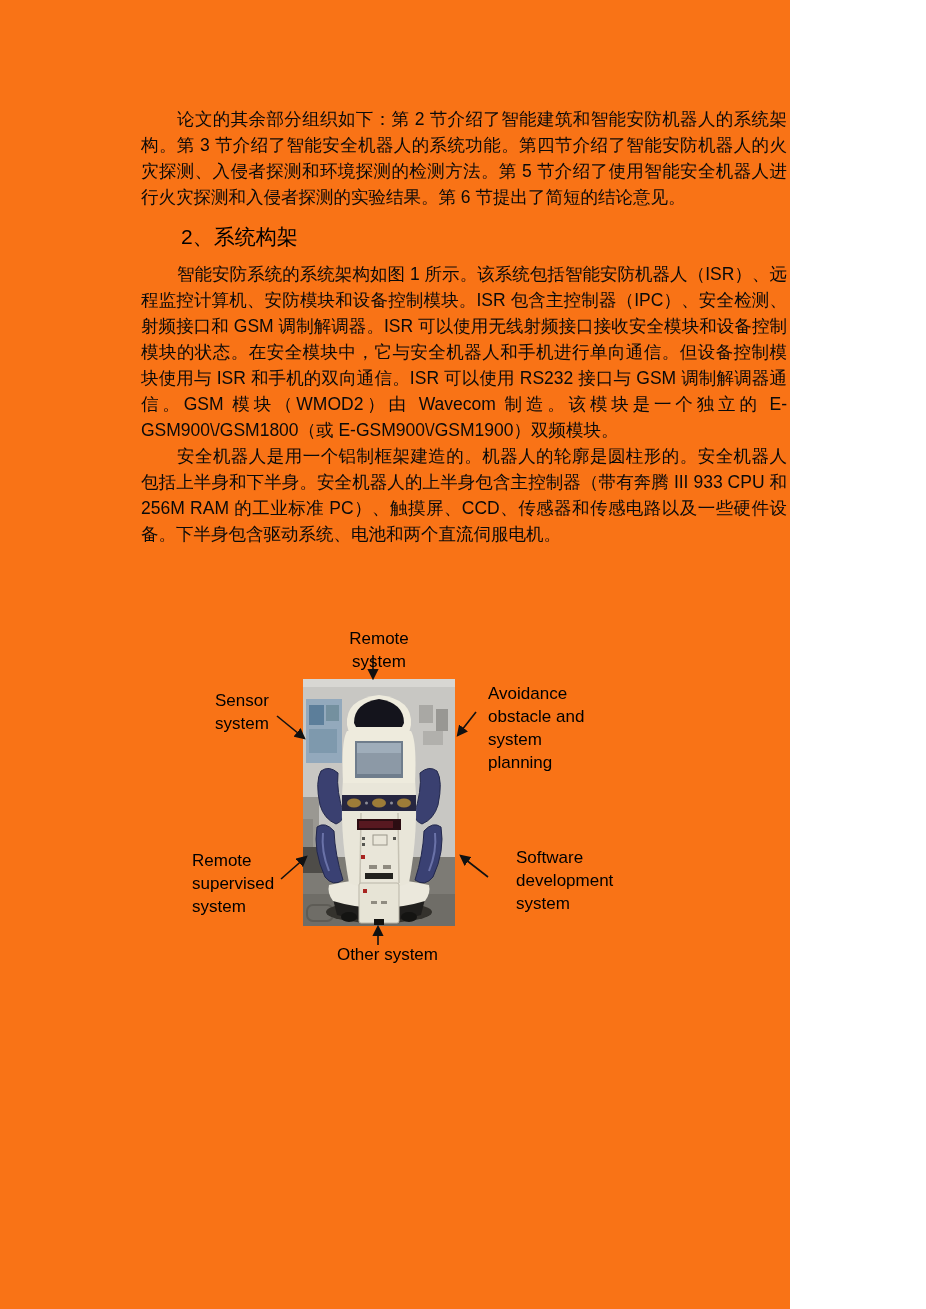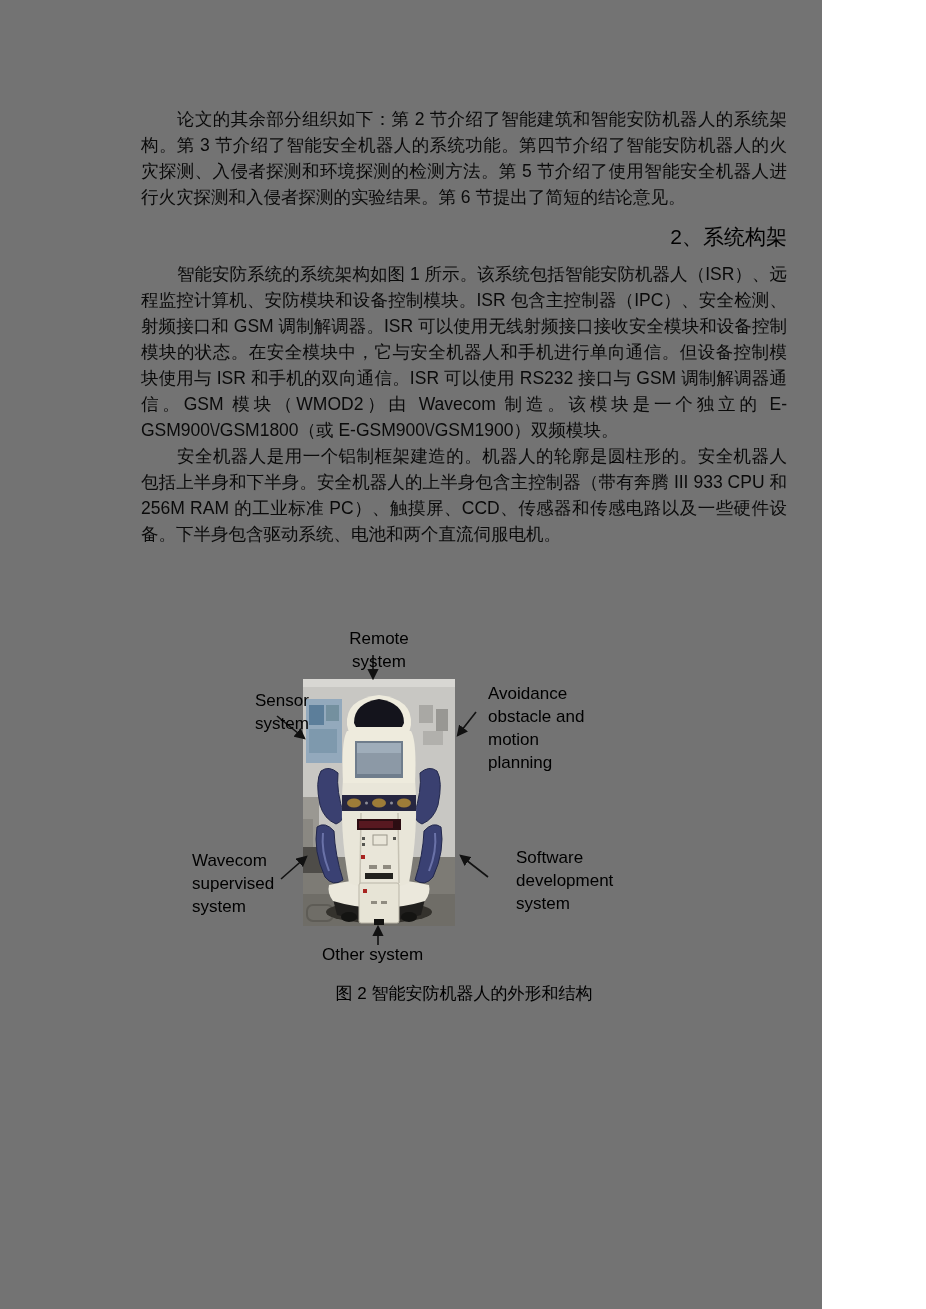--- a/index.html
+++ b/index.html
@@ -1,41 +1,41 @@
 <!DOCTYPE html>
 <html><head>
 <meta charset="utf-8">
 <style>
   html,body { margin:0; padding:0; background:#ffffff; }
   .page {
-    position:relative; width:790px; height:1309px; background:#737373;
-    font-family:"Liberation Sans", sans-serif; color:#000; overflow:hidden;padding-left:32px;
+    position:relative; width:790px; height:1309px; background:#f97316;
+    font-family:"Liberation Sans", sans-serif; color:#000; overflow:hidden;
   }
   .text-column { position:absolute; left:141px; top:106px; width:646px; }
   .para {
     margin:0; font-size:17.5px; line-height:26px; text-align:justify;
     text-indent:36px; color:#0a0a0a; font-family:"Liberation Sans", sans-serif;
   }
   .heading {
     margin:12px 0 9px 0; padding-left:40px; font-size:21px; font-weight:400;
-    line-height:30px; color:#000;text-align:right;
+    line-height:30px; color:#000;
   }
   .figure { position:absolute; left:0; top:0; width:926px; height:1309px; pointer-events:none; }
   .photo { position:absolute; left:303px; top:679px; width:152px; height:247px; }
   .arrows { position:absolute; left:140px; top:620px; width:660px; height:360px; }
   .fig-label {
     position:absolute; font-size:17px; line-height:23px; color:#000;
     font-family:"Liberation Sans", sans-serif;
   }
   .lbl-image    { left:326px; top:627px; width:106px; text-align:center; }
-  .lbl-sensor   { left:215px; top:689px; width:72px;margin-left:40px; }
+  .lbl-sensor   { left:215px; top:689px; width:72px; }
   .lbl-avoid    { left:488px; top:682px; width:118px; }
   .lbl-remote   { left:192px; top:849px; width:104px; }
   .lbl-software { left:516px; top:846px; width:128px; }
-  .lbl-other    { left:322px; top:943px; width:116px; text-align:left; }
+  .lbl-other    { left:322px; top:943px; width:116px; text-align:right; }
   .fig-caption {
     position:absolute; left:141px; top:982px; width:646px; text-align:center;
     font-size:17px; color:#000;
   }
 </style>
 </head>
 <body>
 
 <div class="page">
 
@@ -133,21 +133,20 @@
       <line x1="233" y1="35" x2="233" y2="58" stroke="#111" stroke-width="1.6" marker-end="url(#ah)"></line>
       <line x1="137" y1="96" x2="164" y2="118" stroke="#111" stroke-width="1.6" marker-end="url(#ah)"></line>
       <line x1="336" y1="92" x2="318" y2="115" stroke="#111" stroke-width="1.6" marker-end="url(#ah)"></line>
       <line x1="141" y1="259" x2="166" y2="237" stroke="#111" stroke-width="1.6" marker-end="url(#ah)"></line>
       <line x1="348" y1="257" x2="321" y2="236" stroke="#111" stroke-width="1.6" marker-end="url(#ah)"></line>
       <line x1="238" y1="325" x2="238" y2="307" stroke="#111" stroke-width="1.6" marker-end="url(#ah)"></line>
     </svg>
 
     <div class="fig-label lbl-image">Remote system</div>
     <div class="fig-label lbl-sensor">Sensor system</div>
-    <div class="fig-label lbl-avoid">Avoidance obstacle and motion planning</div>
-    <div class="fig-label lbl-remote">Wavecom supervised system</div>
+    <div class="fig-label lbl-avoid">Avoidance obstacle and system planning</div>
+    <div class="fig-label lbl-remote">Remote supervised system</div>
     <div class="fig-label lbl-software">Software development system</div>
     <div class="fig-label lbl-other">Other system</div>
 
-    <div class="fig-caption">图 2 智能安防机器人的外形和结构</div>
   </div>
 
 </div>
 
 </body></html>

